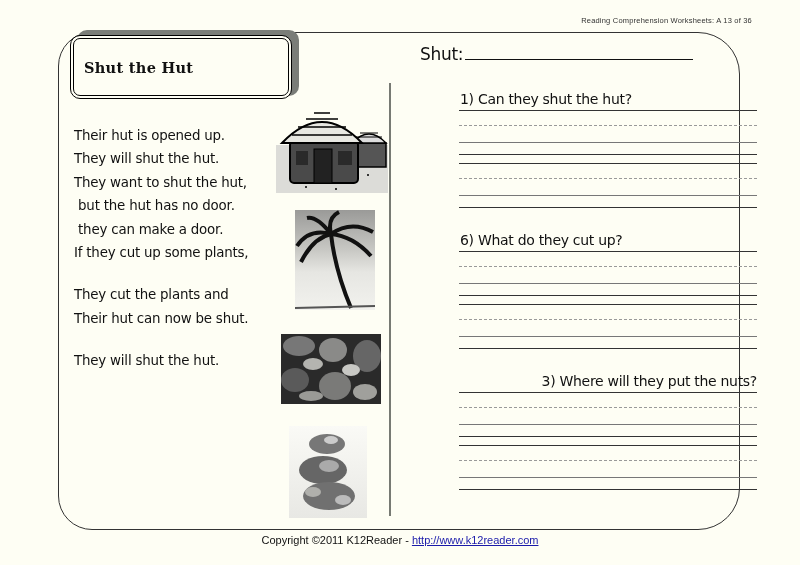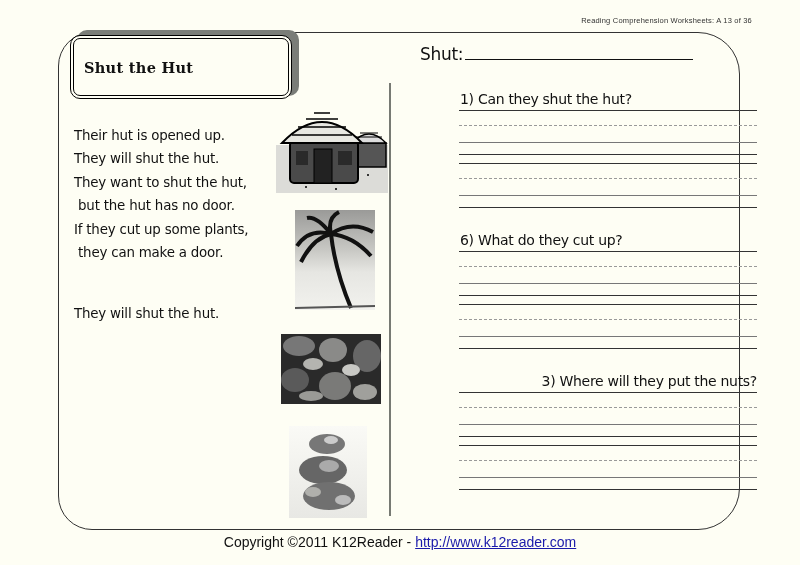--- a/index.html
+++ b/index.html
@@ -15,21 +15,21 @@
   .story .line { white-space:pre; height:23.4px; }
   .pic { position:absolute; overflow:hidden; }
   .name { position:absolute; left:420px; top:43px; font-family:"DejaVu Sans", sans-serif; font-size:17px; letter-spacing:-0.3px; }
   .name .blank { display:inline-block; width:228px; border-bottom:1.3px solid #111; height:16px; vertical-align:baseline; margin-left:2px; }
   .q { position:absolute; left:428px; width:298px;margin-left:31px; }
   .q .qt { font-size:14px; letter-spacing:-0.3px; padding-left:1px; height:19px; line-height:18px; }
   .q .rule { height:0; }
   .solid { border-top:1.3px solid #333; }
   .solid.light { border-top:1.2px solid #777; }
   .dash { border-top:1px dashed #999; }
-  .footer { position:absolute; top:534px; left:0; width:800px; text-align:center; font-family:"Liberation Sans", sans-serif; font-size:14px; color:#111; }
+  .footer { position:absolute; top:534px; left:0; width:800px; text-align:center; font-family:"Liberation Sans", sans-serif; font-size:11px; color:#111; }
   .footer a { color:#1a1aaa; text-decoration:underline; }
 </style>
 </head>
 <body>
 
 <div>
 
   <div class="header-ref">Reading Comprehension Worksheets: A 13 of 36</div>
 
   <div class="frame"></div>
@@ -39,23 +39,25 @@
     <div class="t">Shut the Hut</div>
   </div>
 
   <div class="divider"></div>
 
   <div class="story">
     <div class="line">Their hut is opened up.</div>
     <div class="line">They will shut the hut.</div>
     <div class="line">They want to shut the hut,</div>
     <div class="line"> but the hut has no door.</div>
+    <div class="line"> they can make a door.</div>
     <div class="line">If they cut up some plants,</div>
-    <div class="line"> they can make a door.</div>
     <div class="line" style="height:19px"></div>
+    <div class="line">They cut the plants and</div>
+    <div class="line">Their hut can now be shut.</div>
     <div class="line" style="height:19px"></div>
     <div class="line">They will shut the hut.</div>
   </div>
 
   <div class="pic" style="left:276px; top:105px; width:112px; height:88px;">
     <svg width="112" height="88" viewBox="0 0 112 88">
       <rect x="0" y="40" width="112" height="48" fill="#dcdcd8"></rect>
       <rect x="80" y="38" width="30" height="24" fill="#555" stroke="#000" stroke-width="1.5"></rect>
       <path d="M76 38 Q93 20 110 38 Z" fill="#ddd" stroke="#000" stroke-width="1.5"></path>
       <path d="M80 32 L106 32 M84 28 L102 28" stroke="#000" stroke-width="1"></path>

